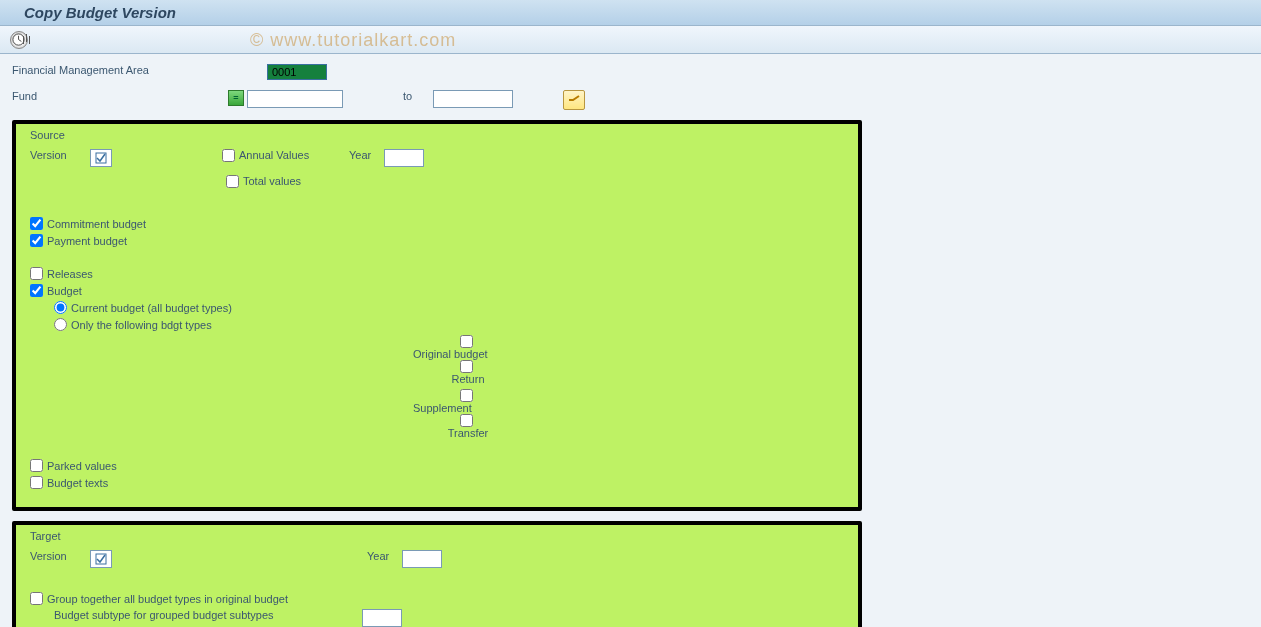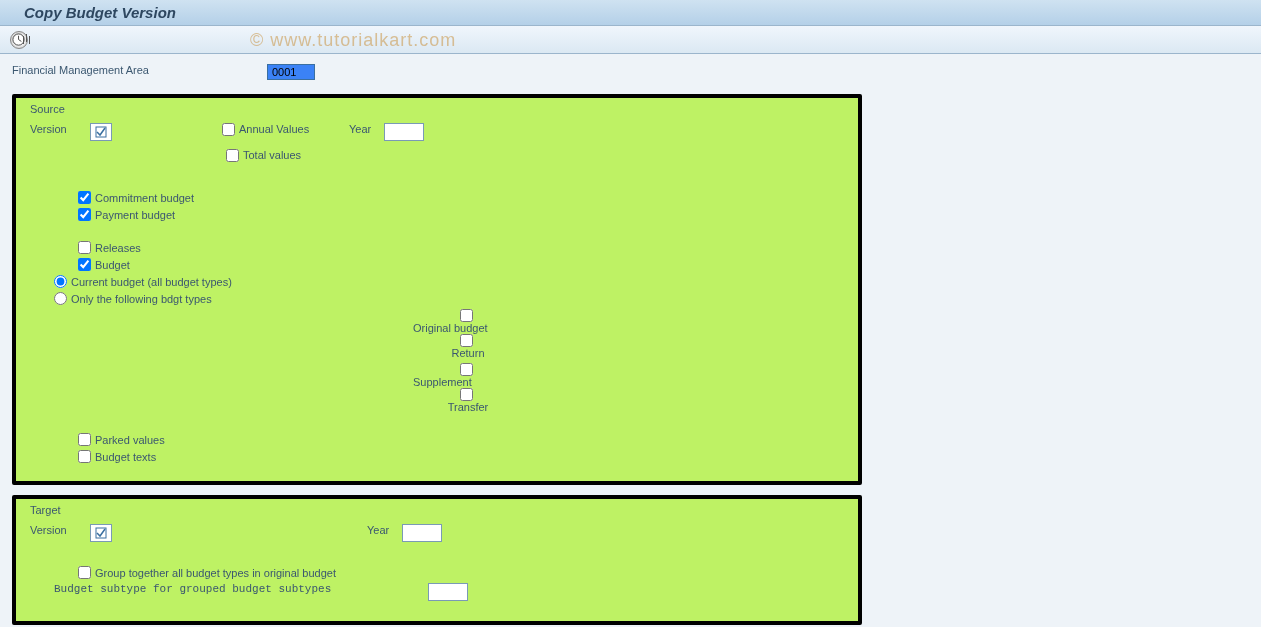--- a/index.html
+++ b/index.html
@@ -78,26 +78,26 @@
       font-size: 11px;
     }
     .input-small {
       height: 18px;
       border: 1px solid #7a9ab5;
       background: #fff;
       padding: 1px 3px;
       font-size: 11px;
     }
     .fm-area-value {
-      background: #3b82f6;
+      background: #15803d;
       border: 1px solid #3a6fa0;
       padding: 1px 4px;
       font-size: 11px;
       color: #000;
-      width: 48px;
+      width: 60px;
       display: inline-block;
     }
     .fund-indicator {
       width: 16px;
       height: 16px;
       background: linear-gradient(to bottom, #7dd87d, #3aa63a);
       border: 1px solid #2d7a2d;
       display: flex;
       align-items: center;
       justify-content: center;
@@ -127,21 +127,20 @@
     }
     .groupbox-title {
       color: #3b5770;
       font-size: 11px;
       padding: 5px 0 8px 0;
     }
     .cb-row, .rb-row {
       display: flex;
       align-items: center;
       margin-bottom: 4px;
-      margin-left: 48px;
     }
     .cb, .rb {
       margin-right: 4px;
     }
     .indent-1 { margin-left: 24px; }
     .indent-2 { margin-left: 62px; flex-direction: column; }
     .spacer-v { height: 16px; }
     .version-box {
       width: 22px;
       height: 18px;
@@ -172,20 +171,33 @@
 
 <div class="watermark">© www.tutorialkart.com</div>
 
 <div class="content-area">
 
   <div class="row">
     <span class="label" style="width:255px;">Financial Management Area</span>
     <span class="fm-area-value">0001</span>
   </div>
 
+  <div class="row">
+    <span class="label" style="width:216px;">Fund</span>
+    <span class="fund-indicator">=</span>
+    <input class="input-small" style="width: 96px; margin-left: 3px;" value="">
+    <span class="label" style="margin-left:60px; width:20px;">to</span>
+    <input class="input-small" style="width: 80px; margin-left: 10px;" value="">
+    <span style="width:50px;"></span>
+    <div class="multi-select-btn">
+      <svg viewBox="0 0 12 10">
+          <path d="M1 5 L5 5 L11 1" fill="none" stroke="#b87b00" stroke-width="2"></path>
+        </svg>
+    </div>
+  </div>
 
   <div class="groupbox">
     <div class="groupbox-title">Source</div>
 
     <div class="row">
       <span class="label" style="width:60px;">Version</span>
       <span class="version-box">
         <svg viewBox="0 0 12 12">
             <rect x="1" y="1" width="10" height="10" fill="none" stroke="#3a6fa0" stroke-width="1"></rect>
             <path d="M2 6 L5 9 L10 2" fill="none" stroke="#3a6fa0" stroke-width="1.5"></path>
@@ -276,18 +288,18 @@
       <input class="input-small" style="width: 40px;" value="">
     </div>
 
     <div class="spacer-v"></div>
 
     <div class="cb-row">
       <input type="checkbox" class="cb" style="">
       <span class="label">Group together all budget types in original budget</span>
     </div>
     <div class="row indent-1">
-      <span class="label" style="width:374px;font-family:Liberation Mono, monospace;">Budget subtype for grouped budget subtypes</span>
+      <span class="label" style="width:308px;">Budget subtype for grouped budget subtypes</span>
       <input class="input-small" style="width: 40px;" value="">
     </div>
   </div>
 
 </div>
 
 </body></html>

